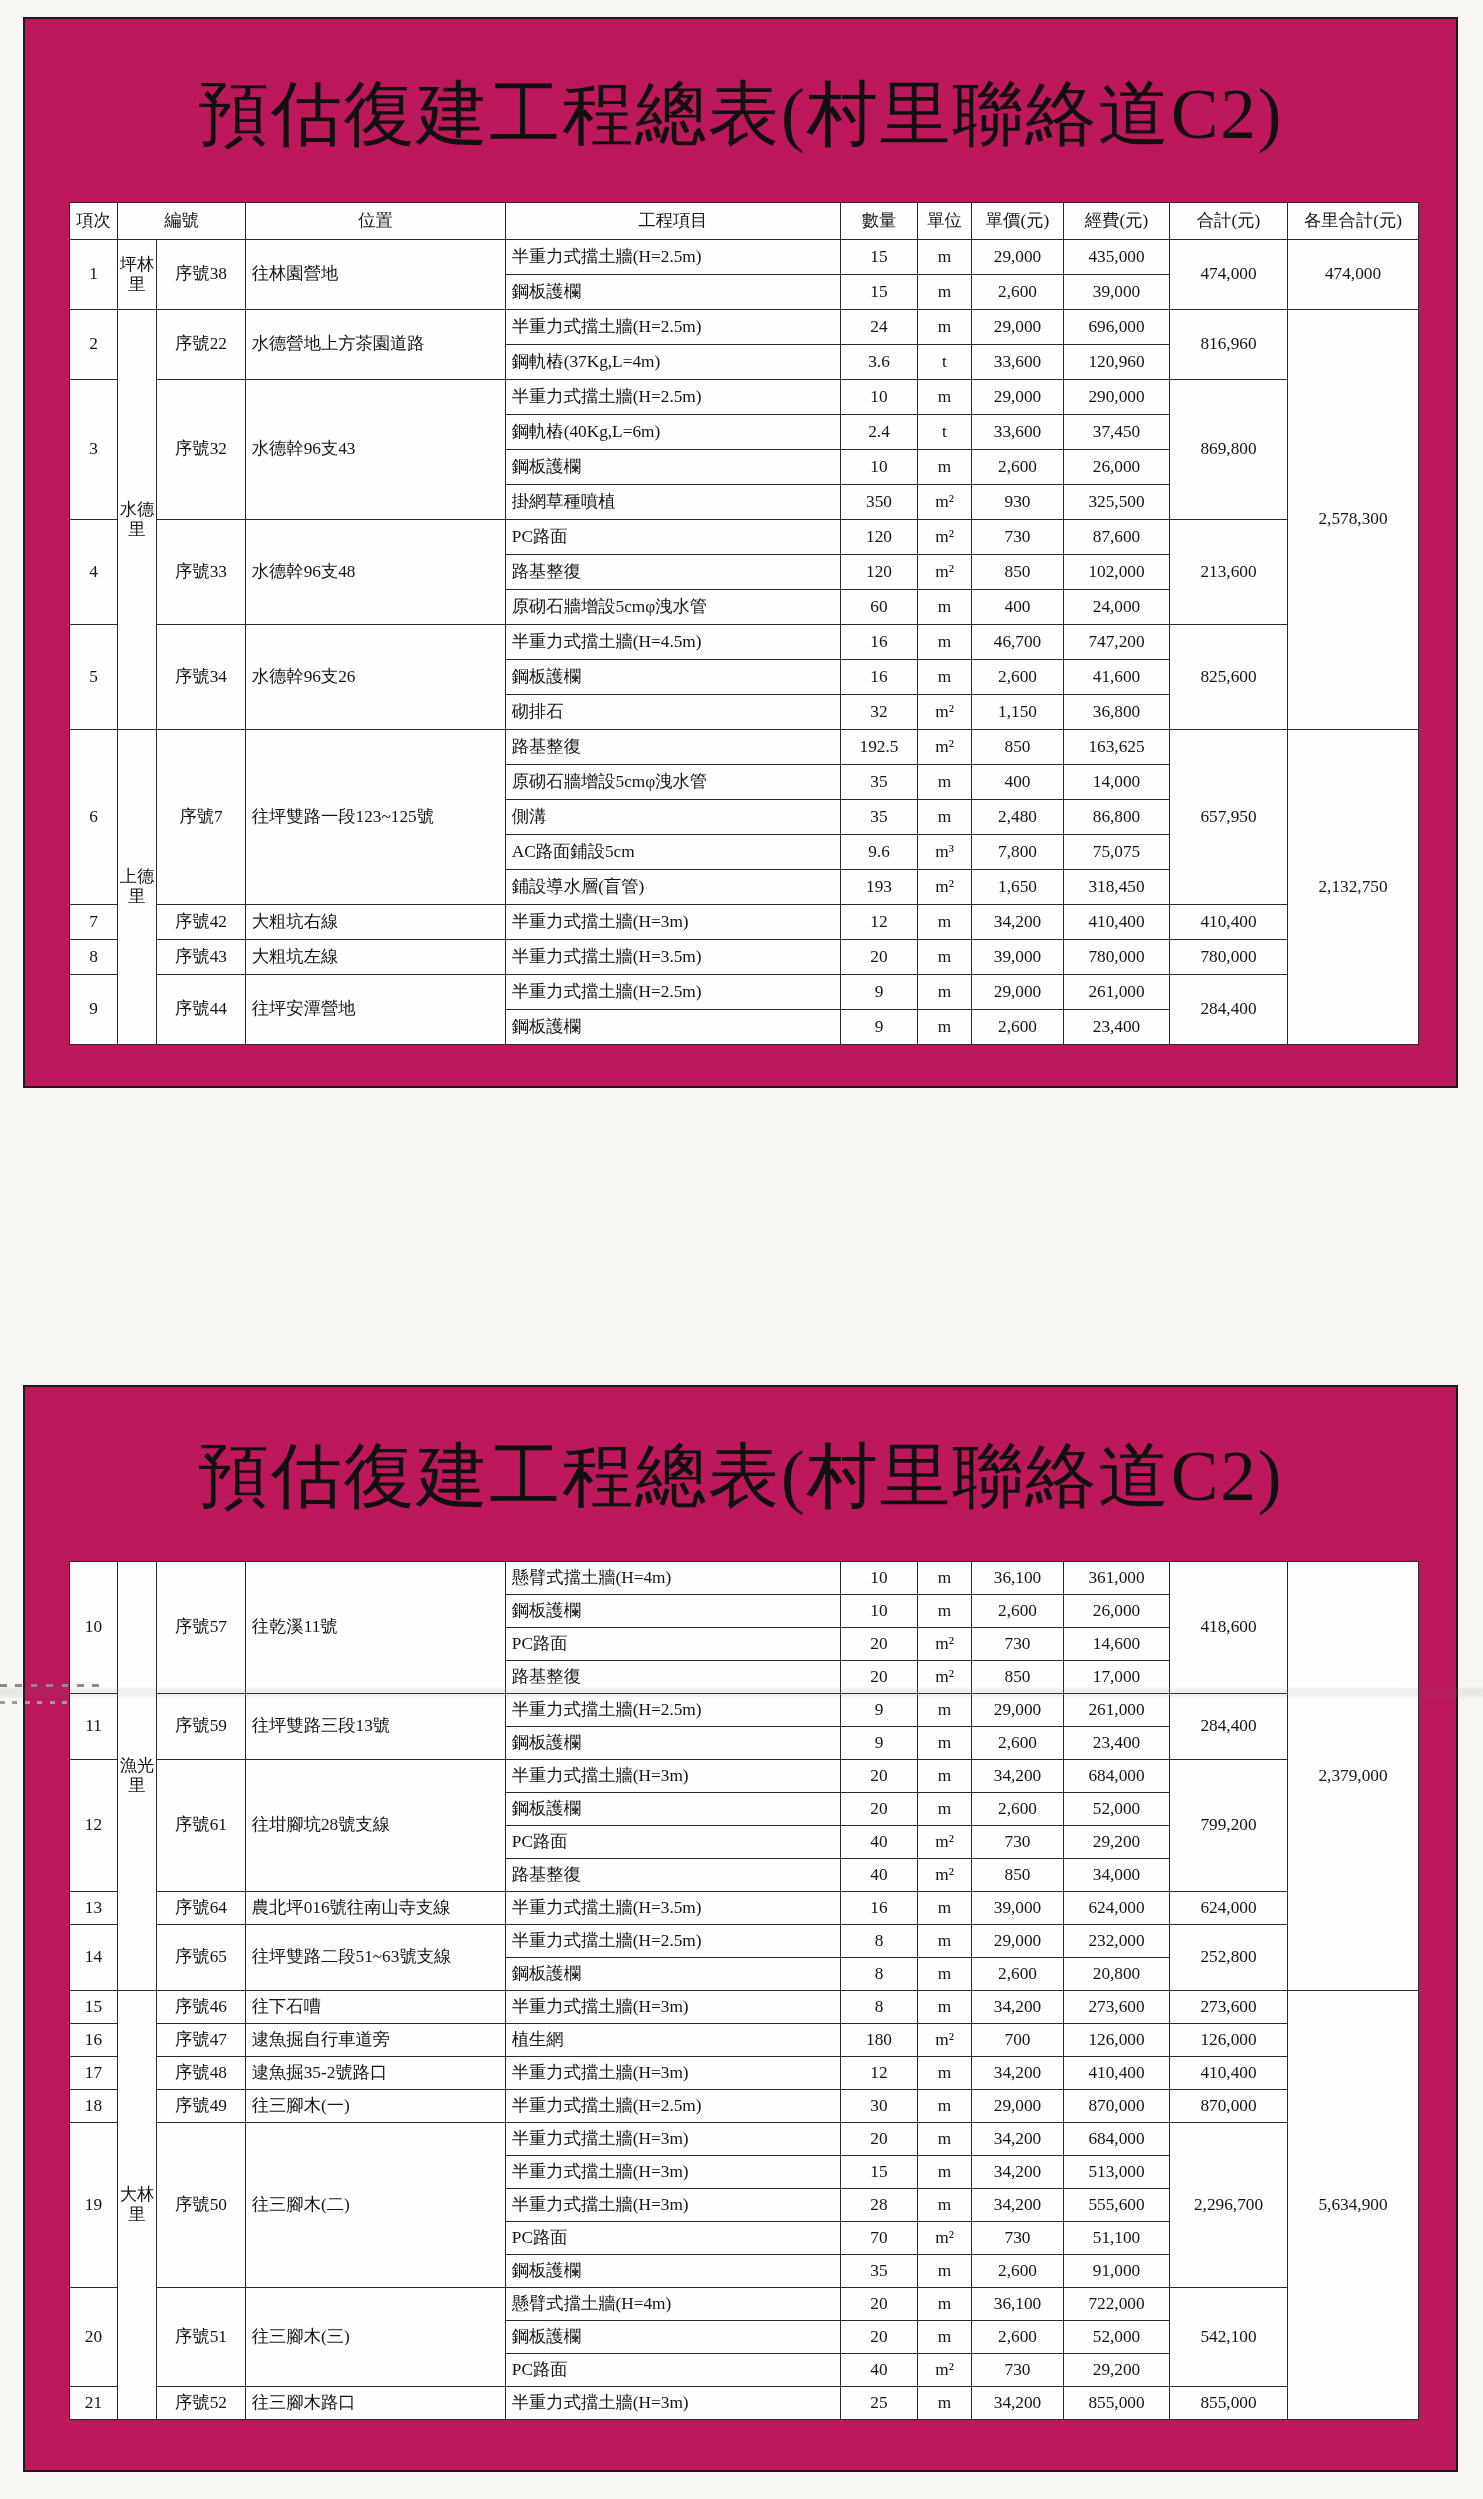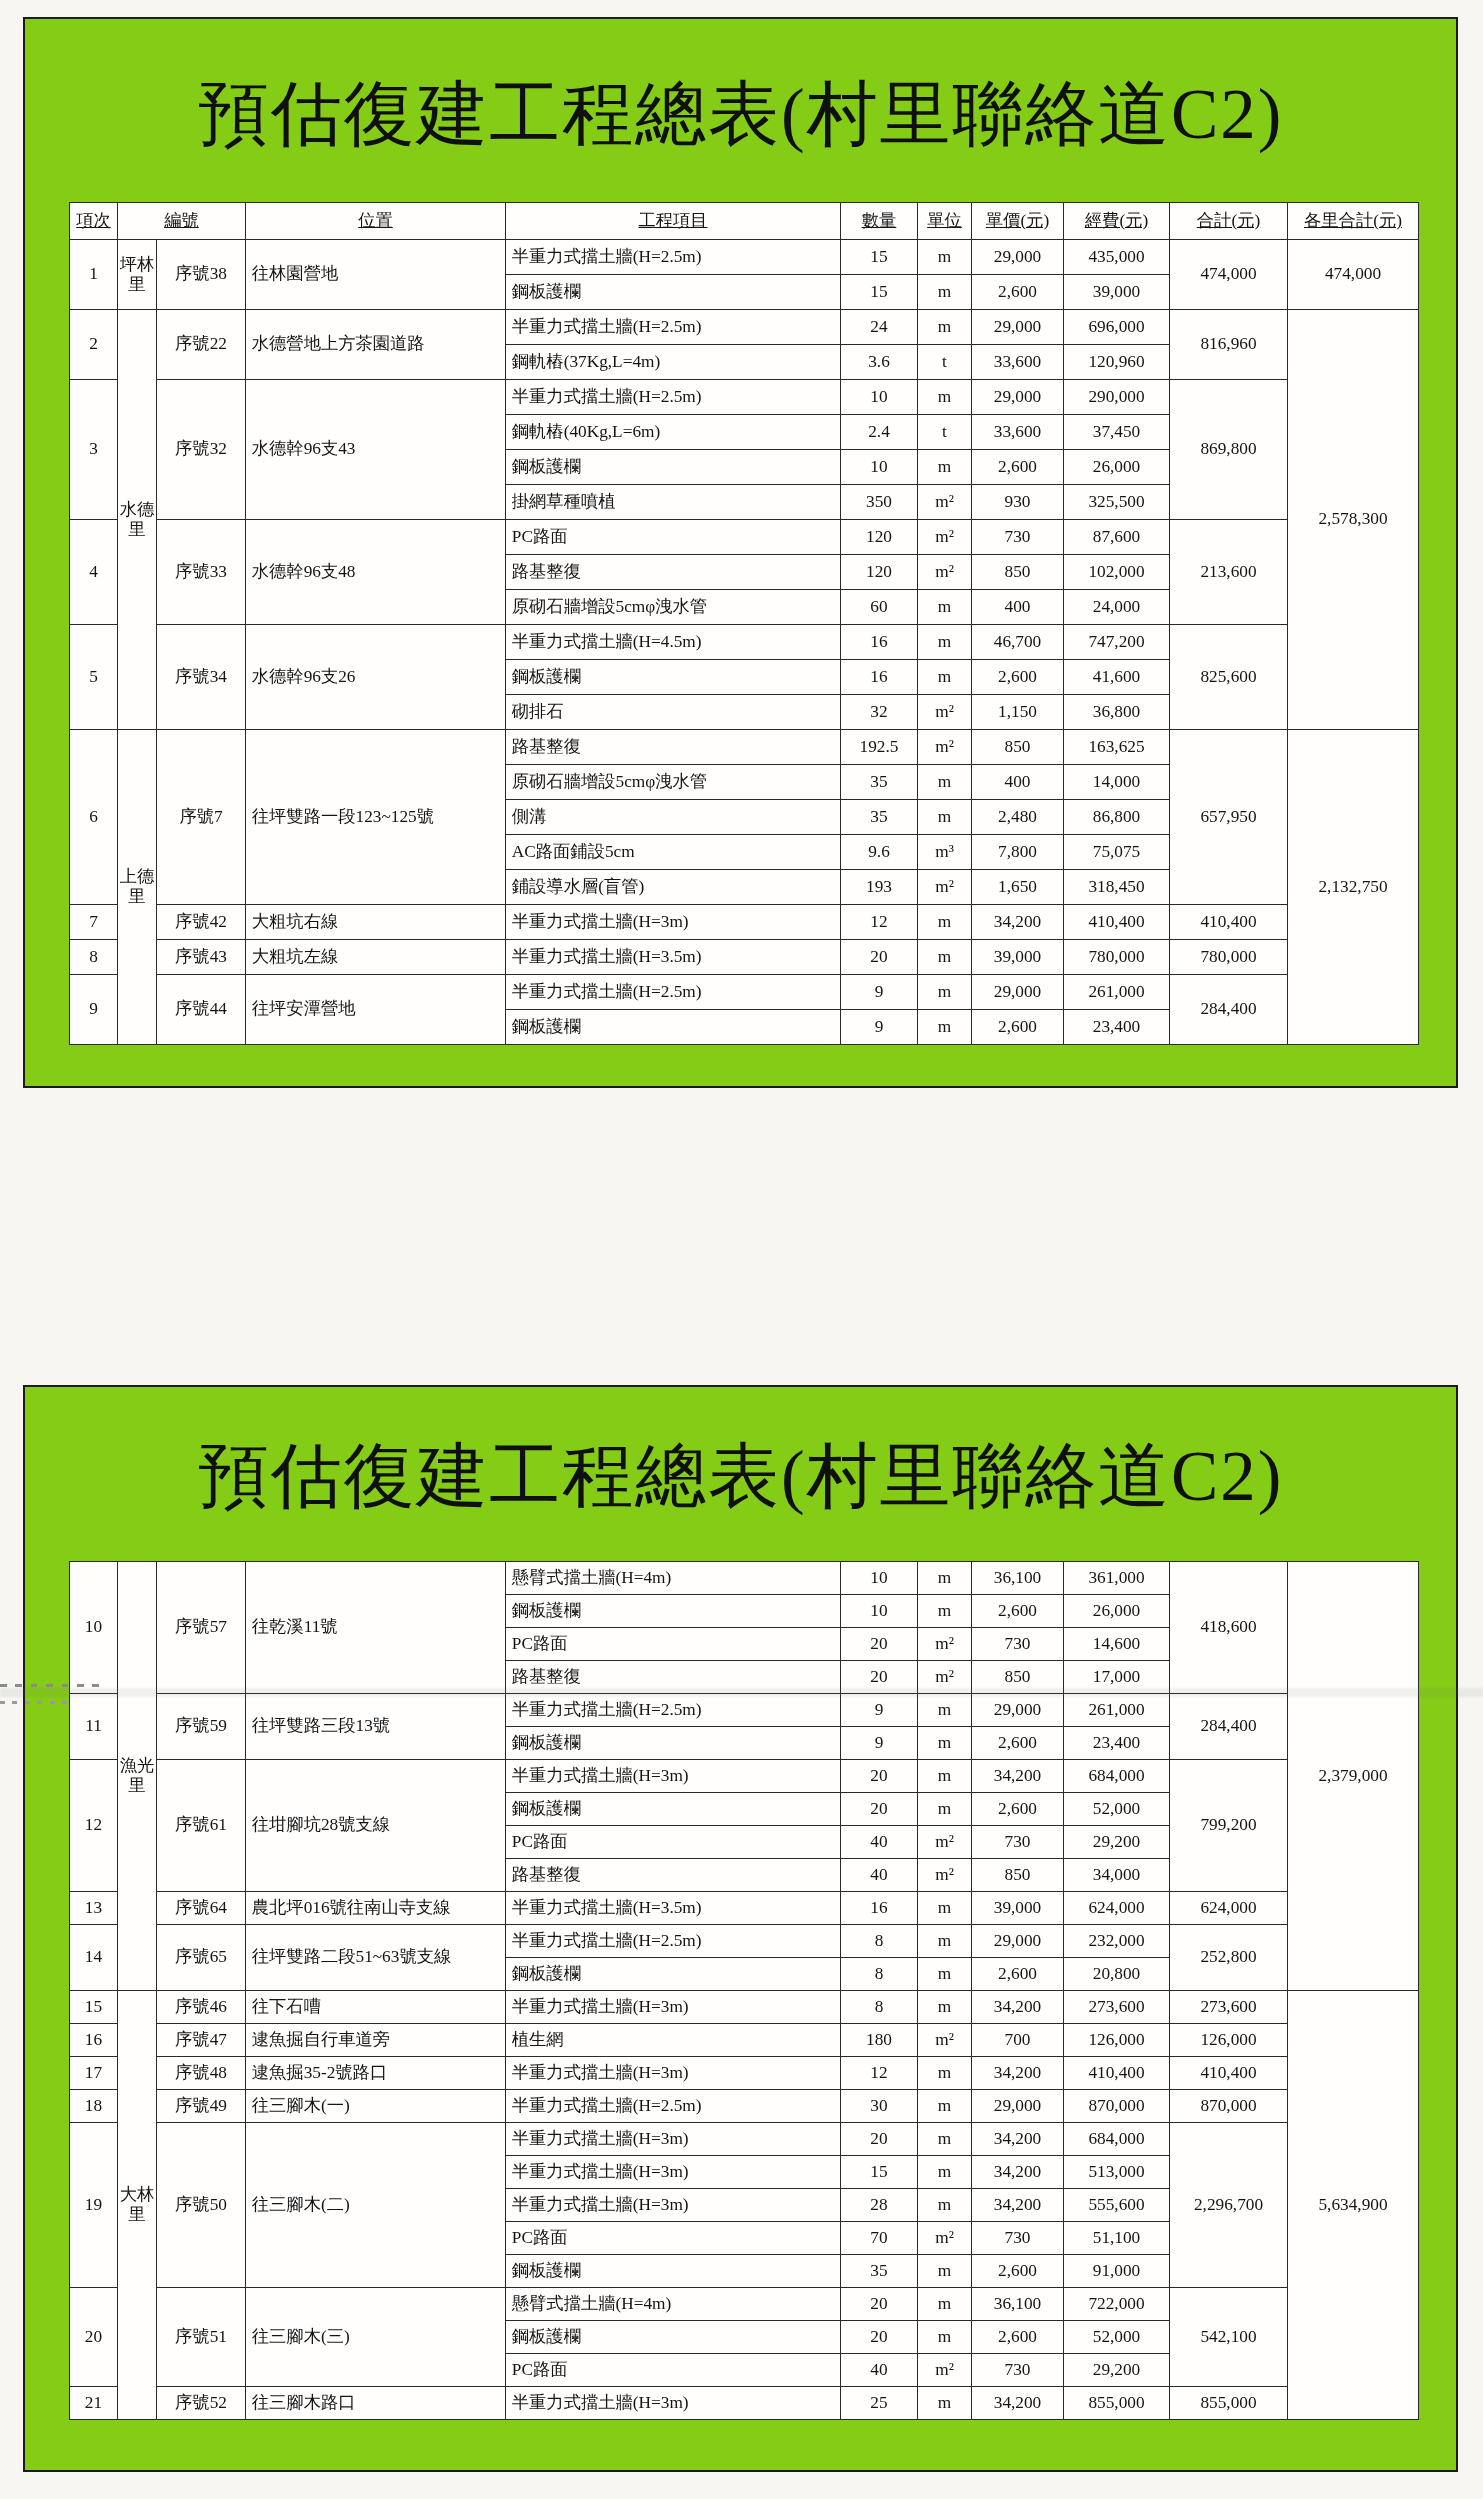--- a/index.html
+++ b/index.html
@@ -6,21 +6,21 @@
   html, body {
     width:1483px; height:2500px;
     background:#f7f6f2;
     font-family:"Liberation Serif","DejaVu Serif",serif;
     color:#141414;
     position:relative;
     overflow:hidden;
   }
   .page {
     position:absolute; left:23px; width:1435px;
-    background:#84cc16;
+    background:#be185d;
     border:2.9px solid #1b1b1b;
   }
   #page1 { top:17.3px;   height:1071px; }
   #page2 { top:1385px; height:1087px; }
   .page-title {
     text-align:center;
     margin-top:48px;
     font-size:71px;
     font-weight:400;
     letter-spacing:1.9px;
@@ -38,21 +38,21 @@
   #page2 table.est { margin-top:37px; }
   .est th, .est td {
     border:1px solid #2a2a2a;
     font-size:17.3px;
     line-height:1.2;
     text-align:center;
     padding:1px 2.9px;
     overflow:hidden;
     vertical-align:middle;
   }
-  .est th { font-weight:400; height:37px;text-decoration:underline; }
+  .est th { font-weight:400; height:37px; }
   #table1 td { height:35px; }
   #table2 td { height:33px; }
   td.col-location, td.col-work { text-align:left; padding-left:5.8px; }
   td.col-village { padding:0 1px; line-height:1.15; }
   
   col.c-no       { width:48px;  }
   col.c-village  { width:39px;  }
   col.c-serial   { width:89px;  }
   col.c-location { width:260px; }
   col.c-work     { width:335px; }

